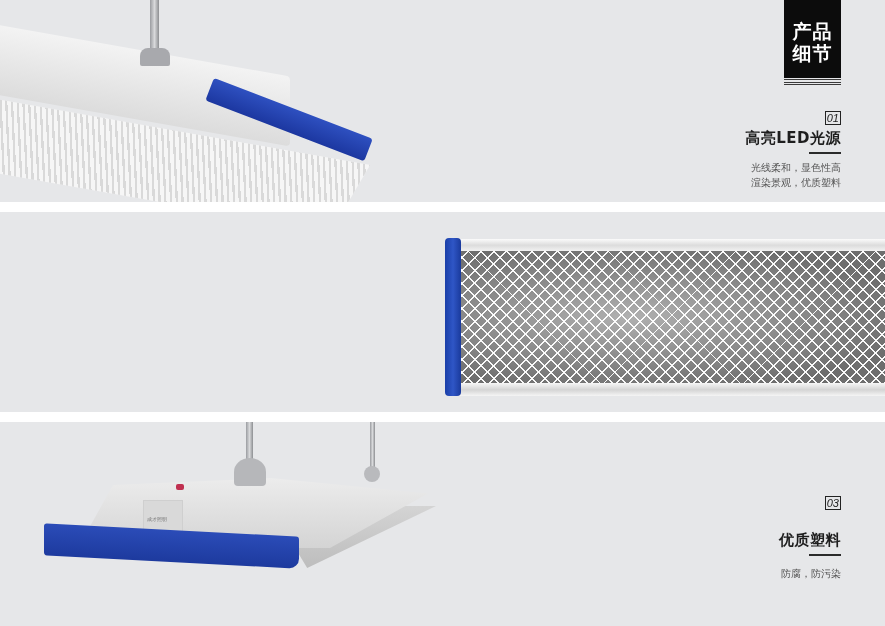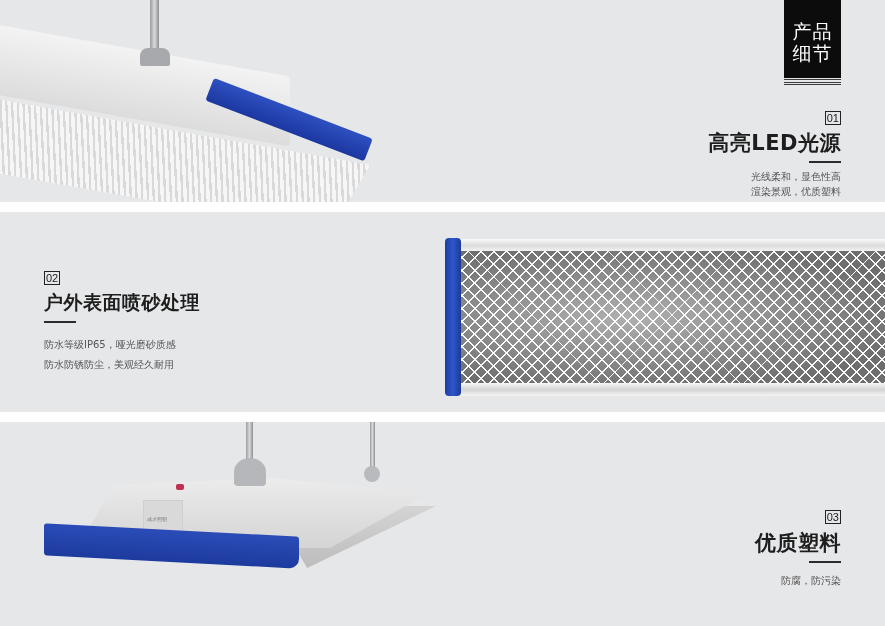--- a/index.html
+++ b/index.html
@@ -6,27 +6,27 @@
   html, body { width:885px; height:626px; overflow:hidden; background:#ffffff; }
   body { font-family: "DejaVu Sans", "Liberation Sans", sans-serif; position:relative; }
 
   .panel { position:absolute; left:0; width:885px; background:#e6e7e9; overflow:hidden; }
   #p1 { top:0; height:202px; }
   #p2 { top:212px; height:200px; }
   #p3 { top:422px; height:204px; }
 
   
   .tag { position:absolute; right:44px; top:0; width:57px; height:78px; background:#0c0c0c; color:#fff;
-         font-size:19px; font-weight:normal; line-height:22px; text-align:center; padding-top:20px; letter-spacing:1px; }
+         font-size:19px; font-weight:bold; line-height:22px; text-align:center; padding-top:20px; letter-spacing:1px; }
   .tag-stripes { position:absolute; right:44px; top:79px; width:57px; height:8px;
          background: repeating-linear-gradient(to bottom, #3a3a3a 0 1px, #e6e7e9 1px 2.6px); }
 
   .num { display:inline-block; border:1.3px solid #222; font-size:11px; line-height:12px; padding:0 1px; color:#222;
-         font-family:"Liberation Sans", sans-serif; }
-  .title { font-size:21px; color:#1e1e1e; font-weight:bold; letter-spacing:0.5px; white-space:nowrap; }
+         font-family:"Liberation Sans", sans-serif;font-style:italic; }
+  .title { font-size:15px; color:#1e1e1e; font-weight:bold; letter-spacing:0.5px; white-space:nowrap; }
   .uline { height:2px; background:#2b2b2b; width:32px; }
   .desc { font-size:10px; color:#555; line-height:15px; white-space:nowrap; }
 
   .right-block { position:absolute; right:44px; text-align:right; }
   .right-block .uline { margin-left:auto; }
   .left-block { position:absolute; left:44px; }
 
   
   .rod { position:absolute; background:linear-gradient(to right,#9a9ca0,#d8d9db,#8d8f92); }
   .l1-body { position:absolute; left:-10px; top:50px; width:300px; height:70px; background:linear-gradient(#f3f3f3,#dcdcdc);
@@ -80,45 +80,38 @@
   <div class="right-block" style="top:107px;">
     <span class="num">01</span>
     <div class="title" style="margin-top:3px;">高亮LED光源</div>
     <div class="uline" style="margin-top:4px;"></div>
     <div class="desc" style="margin-top:6px;">光线柔和，显色性高</div>
     <div class="desc">渲染景观，优质塑料</div>
   </div>
 </section>
 
 <section id="p2" class="panel">
-  <div class="left-block" style="top:55px;">
-    <span class="num">02</span>
-    <div class="title" style="margin-top:4px;font-size:19px;">户外表面喷砂处理</div>
-    <div class="uline" style="margin-top:5px;"></div>
-    <div class="desc" style="margin-top:12px;line-height:20px;">防水等级IP65，哑光磨砂质感</div>
-    <div class="desc" style="line-height:20px;">防水防锈防尘，美观经久耐用</div>
-  </div>
 
   <div class="l2-wrap">
     <div class="l2-frame"></div>
     <div class="l2-grid"></div>
     <div class="l2-blue"></div>
   </div>
 </section>
 
 <section id="p3" class="panel">
   <div class="rod" style="left:246px;top:0;width:7px;height:40px;"></div>
   <div class="rod" style="left:370px;top:0;width:5px;height:48px;"></div>
   <div class="l3-side"></div>
   <div class="l3-body"></div>
   <div class="l3-hub"></div>
   <div class="l3-hub2"></div>
   <div class="l3-red"></div>
   <div class="l3-label">成才照明</div>
   <div class="l3-blue"></div>
 
-  <div class="right-block" style="top:84px;">
+  <div class="right-block" style="top:70px;">
     <span class="num">03</span>
-    <div class="title" style="margin-top:4px;">优质塑料</div>
+    <div class="title" style="margin-top:20px;">优质塑料</div>
     <div class="uline" style="margin-top:4px;"></div>
     <div class="desc" style="margin-top:10px;">防腐，防污染</div>
   </div>
 </section>
 
 </body></html>

